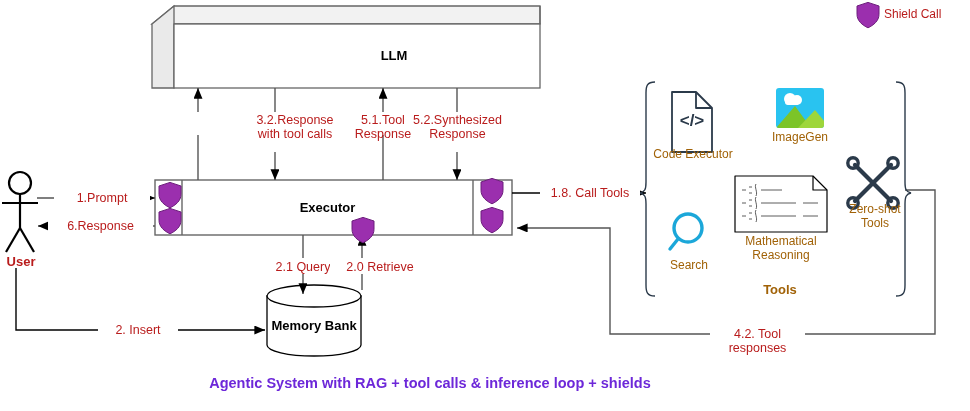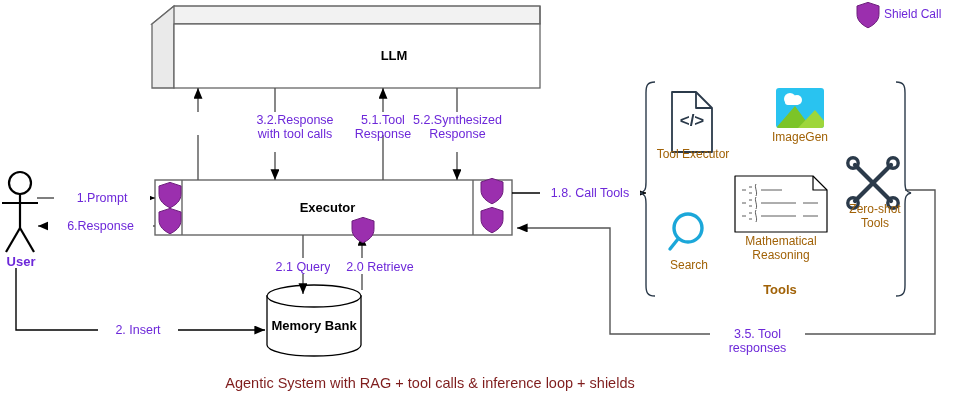--- a/index.html
+++ b/index.html
@@ -1,18 +1,18 @@
 <!DOCTYPE html>
 <html><head>
 <meta charset="utf-8">
 <style>
   html,body{margin:0;padding:0;background:#ffffff;}
   body{width:970px;height:411px;position:relative;overflow:hidden;
        font-family:"Liberation Sans","DejaVu Sans",sans-serif;color:#000;}
-  .lbl{position:absolute;font-size:12.5px;color:#6d28d9;line-height:14px;text-align:center;white-space:pre-line;}
+  .lbl{position:absolute;font-size:12.5px;color:#b91c1c;line-height:14px;text-align:center;white-space:pre-line;}
   .lbl-b{font-weight:bold;}
   svg{overflow:visible;}
   #root{position:absolute;left:0;top:0;width:970px;height:411px;}
   .node-title{position:absolute;font-weight:bold;font-size:13px;text-align:center;}
   .tool-cap{position:absolute;font-size:12.5px;text-align:center;line-height:14px;color:#a16207;}
 </style>
 </head>
 <body>
 
 <div id="root">
@@ -197,35 +197,35 @@
   <div class="lbl" style="left:54px;top:191px;width:96px;background:#fff;">1.Prompt</div>
   <div class="lbl" style="left:48px;top:219px;width:105px;background:#fff;">6.Response</div>
 
   <div class="lbl" style="left:256px;top:260px;width:94px;background:#fff;">2.1 Query</div>
   <div class="lbl" style="left:330px;top:260px;width:100px;background:#fff;">2.0 Retrieve</div>
 
   <div class="lbl" style="left:98px;top:323px;width:80px;background:#fff;">2. Insert</div>
 
   <div class="lbl" style="left:540px;top:186px;width:100px;background:#fff;">1.8. Call Tools</div>
 
-  <div class="lbl" style="left:710px;top:327px;width:95px;background:#fff;">3.5. Tool responses</div>
-
-  
-  <div class="tool-cap" style="left:648px;top:147px;width:90px;font-size:12px;">Tool Executor</div>
+  <div class="lbl" style="left:710px;top:327px;width:95px;background:#fff;">4.2. Tool responses</div>
+
+  
+  <div class="tool-cap" style="left:648px;top:147px;width:90px;font-size:12px;">Code Executor</div>
   <div class="tool-cap" style="left:762px;top:130px;width:76px;font-size:12px;">ImageGen</div>
   <div class="tool-cap" style="left:838px;top:202px;width:74px;font-size:12px;">Zero-shot
 Tools</div>
   <div class="tool-cap" style="left:655px;top:258px;width:68px;font-size:12px;">Search</div>
   <div class="tool-cap" style="left:732px;top:234px;width:98px;font-size:12px;">Mathematical
 Reasoning</div>
 
   <div class="tool-cap" style="left:730px;top:283px;width:100px;font-size:13px;font-weight:bold;">Tools</div>
 
   
   <div style="position:absolute;left:672px;top:111px;width:40px;text-align:center;font-size:17px;font-weight:bold;color:#2b3a4a;font-family:'Liberation Sans',sans-serif;">&lt;/&gt;</div>
 
   
   <div class="lbl" style="left:884px;top:7px;width:86px;text-align:left;font-size:12px;">Shield Call</div>
 
   
-  <div style="position:absolute;left:0;top:375px;width:860px;text-align:center;font-size:14.5px;color:#7f1d1d;">Agentic System with RAG + tool calls &amp; inference loop + shields</div>
+  <div style="position:absolute;left:0;top:375px;width:860px;text-align:center;font-size:14.5px;color:#6d28d9;font-weight:bold;">Agentic System with RAG + tool calls &amp; inference loop + shields</div>
 
 </div>
 
 </body></html>

